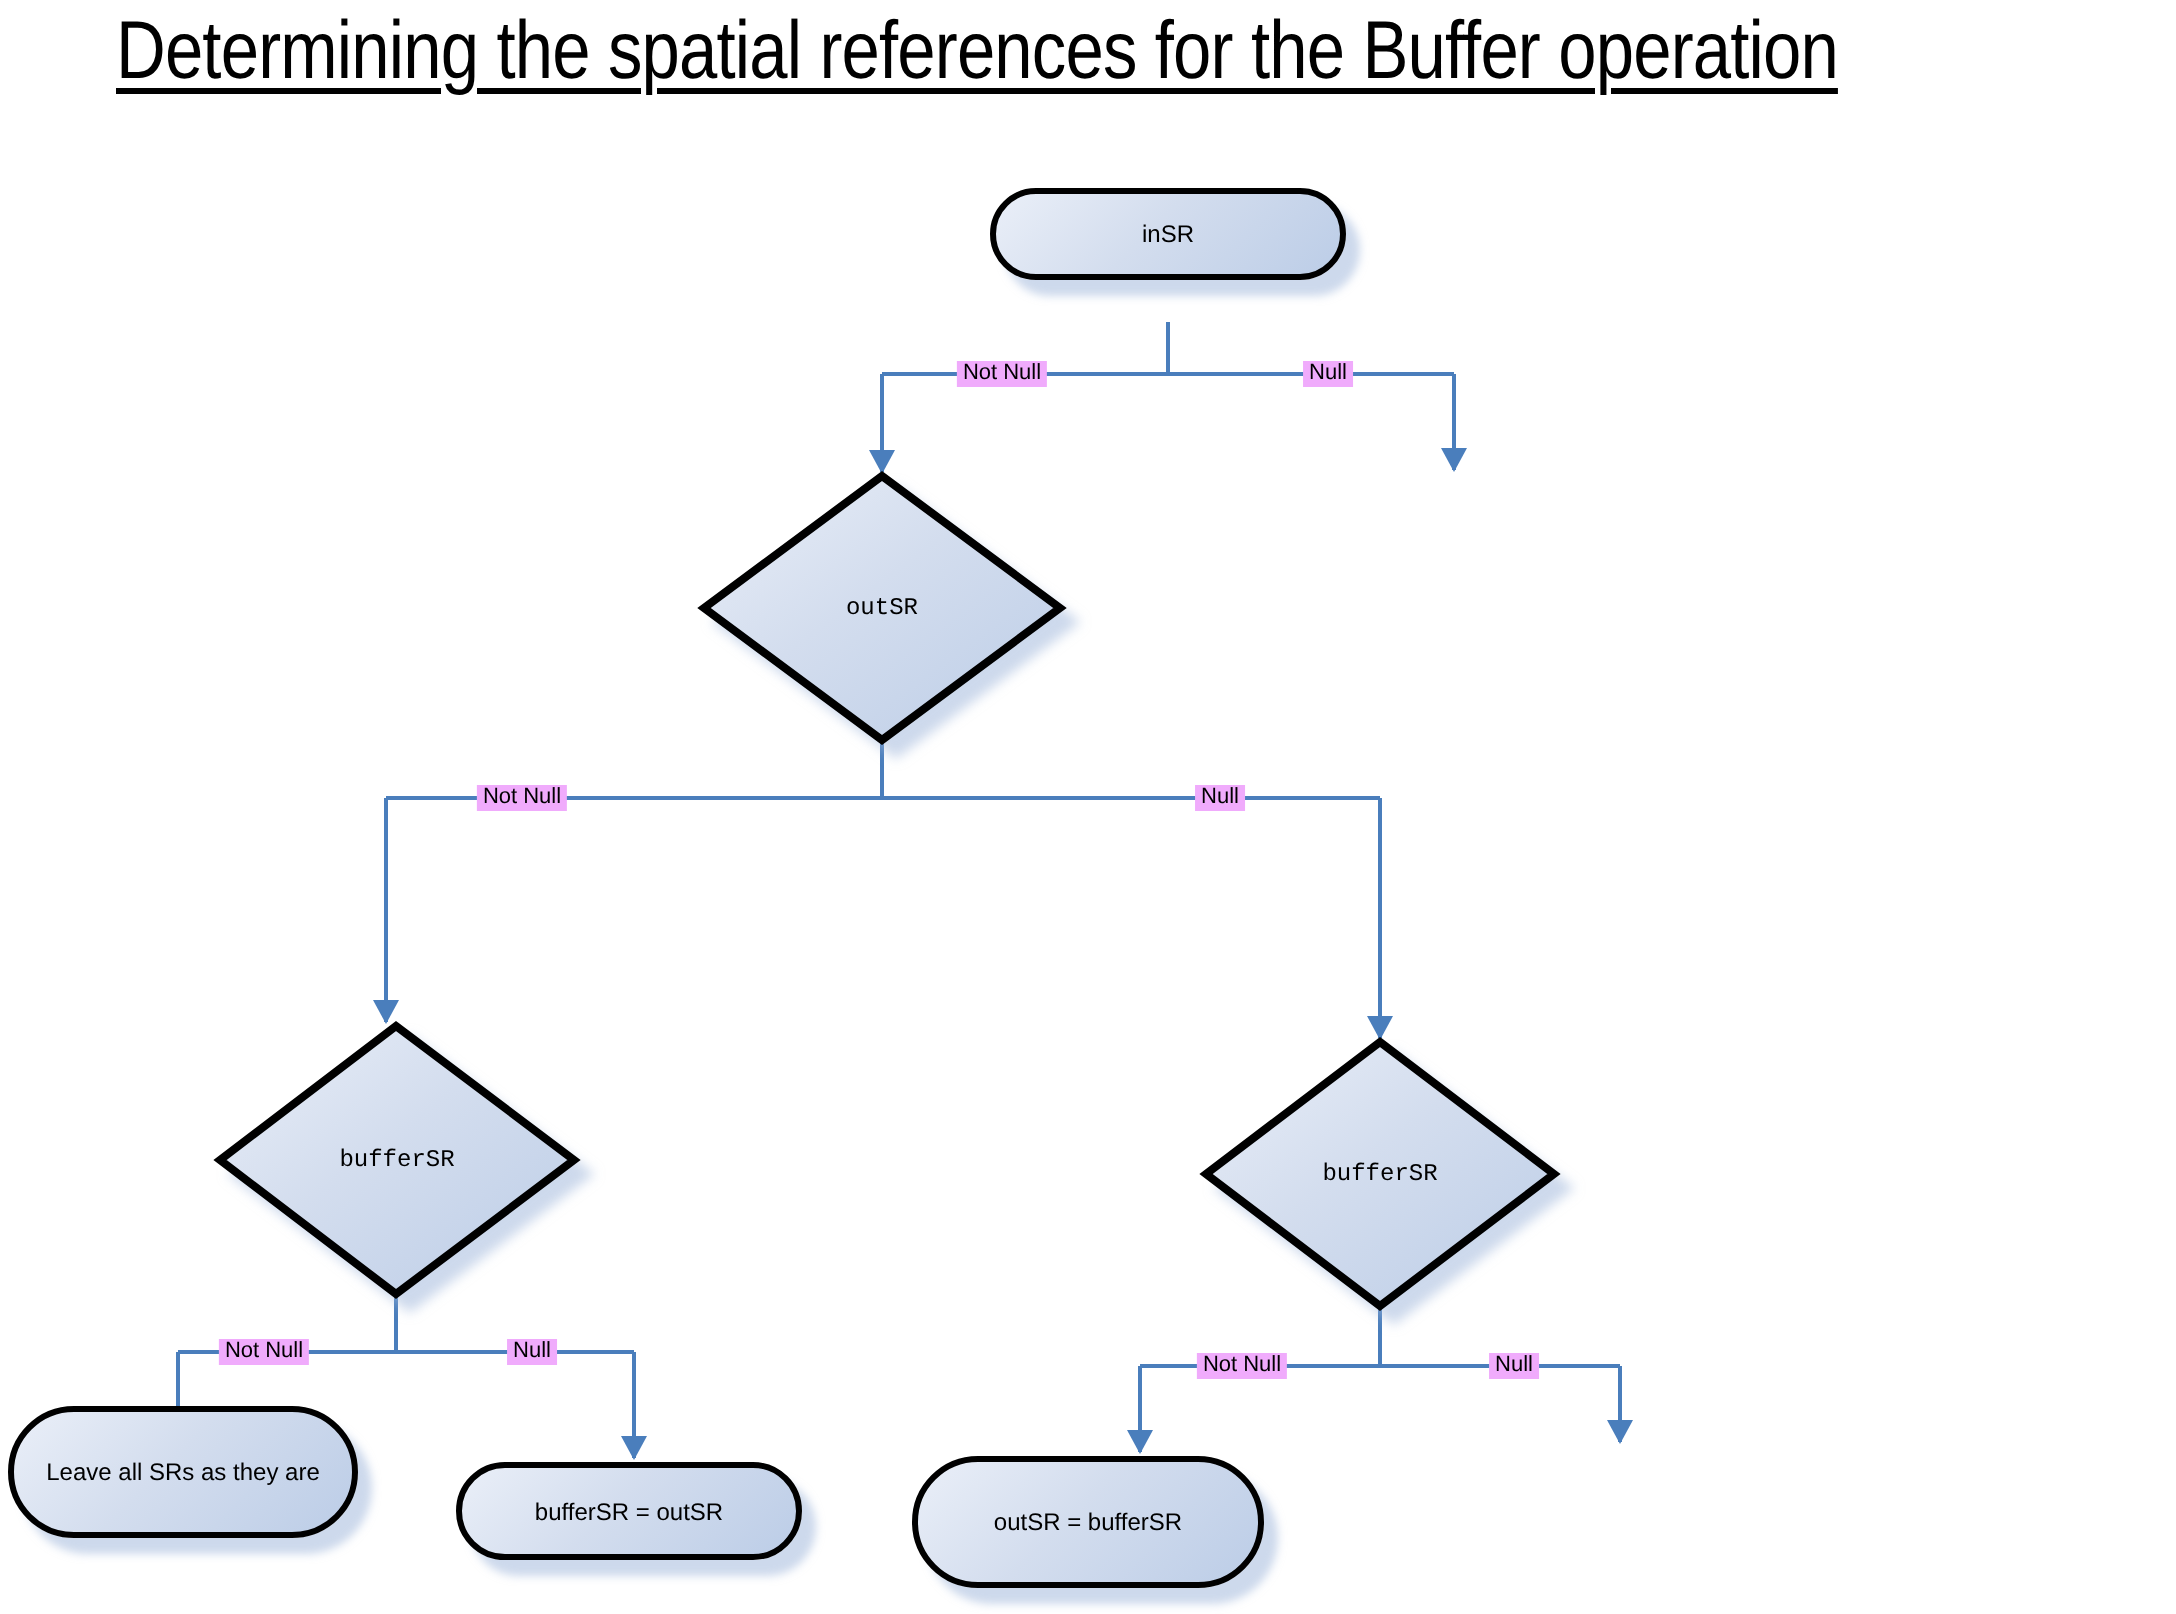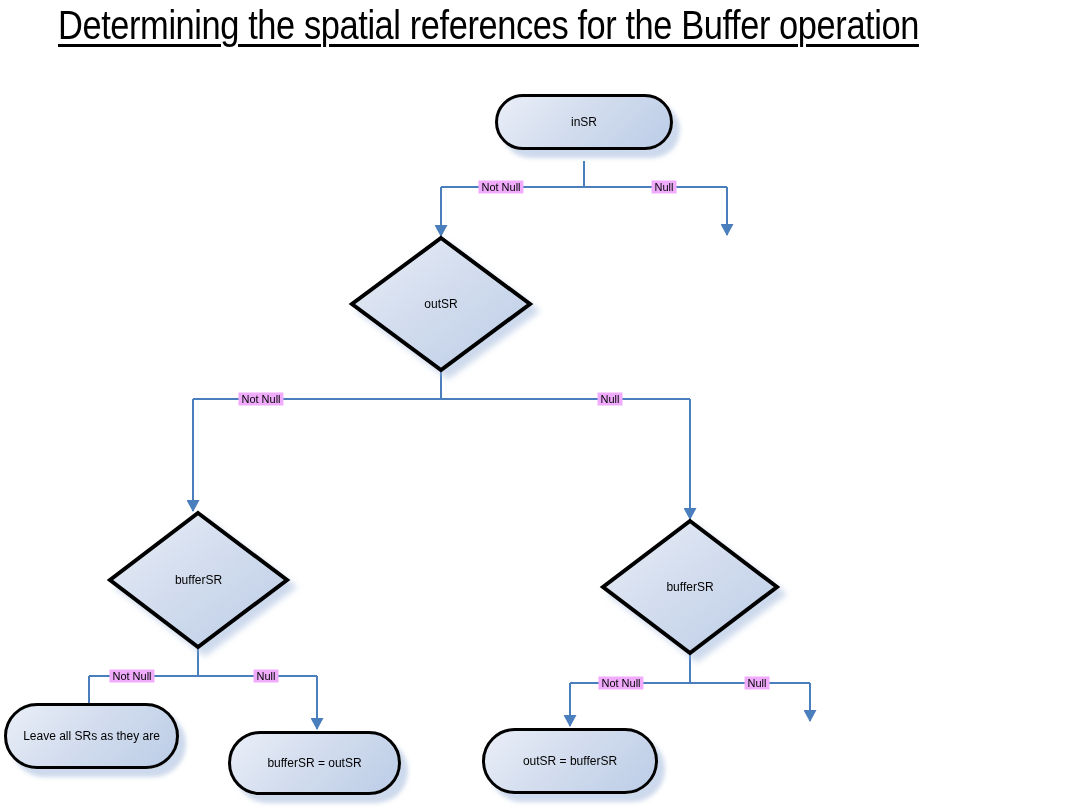--- a/index.html
+++ b/index.html
@@ -17,21 +17,21 @@
   .node {
     position:absolute; display:flex; align-items:center; justify-content:center;
     text-align:center; font-size:12px; line-height:16px; color:#000; box-sizing:border-box;
   }
   .stadium {
     border:3.5px solid #000; border-radius:40px;
     background:linear-gradient(135deg,#eaeff8 0%,#d3ddee 45%,#bccde7 100%);
     box-shadow:7px 8px 4px rgba(164,186,221,0.55);
   }
   .diamond svg { position:absolute; left:-8px; top:-8px; }
-  .diamond .lbl { position:relative; }
+  .diamond .lbl { position:relative;font-family:Liberation Mono, monospace; }
   .diamond polygon {
     fill:url(#nodeGrad); stroke:#000; stroke-width:4;
     filter:drop-shadow(7px 7px 3px rgba(164,186,221,0.55));
   }
   .elabel {
     position:absolute; transform:translate(-50%,-50%);
     background:#f0abfc; padding:0 3px;
     font-size:11px; line-height:13px; color:#000; white-space:nowrap;
   }
   .pre { white-space:pre-line; }
@@ -76,34 +76,34 @@
 
   <span class="elabel" style="left:501px;top:187px">Not Null</span>
   <span class="elabel" style="left:664px;top:187px">Null</span>
   <span class="elabel" style="left:261px;top:399px">Not Null</span>
   <span class="elabel" style="left:610px;top:399px">Null</span>
   <span class="elabel" style="left:132px;top:676px">Not Null</span>
   <span class="elabel" style="left:266px;top:676px">Null</span>
   <span class="elabel" style="left:621px;top:683px">Not Null</span>
   <span class="elabel" style="left:757px;top:683px">Null</span>
 
-  <div class="node stadium" style="left:495px;top:94px;width:178px;height:56px">
+  <div class="node stadium" style="left:495px;top:94px;width:178px;height:46px">
     <span>inSR</span>
   </div>
 
 
   <div class="node stadium" style="left:4px;top:703px;width:175px;height:66px">
     <span>Leave all SRs as they are</span>
   </div>
 
-  <div class="node stadium" style="left:228px;top:731px;width:173px;height:64px">
+  <div class="node stadium" style="left:228px;top:731px;width:173px;height:49px">
     <span>bufferSR = outSR</span>
   </div>
 
-  <div class="node stadium" style="left:482px;top:728px;width:176px;height:66px">
+  <div class="node stadium" style="left:456px;top:728px;width:176px;height:66px">
     <span>outSR = bufferSR</span>
   </div>
 
 
   <div class="node diamond" style="left:352px;top:238px;width:178px;height:132px">
     <svg width="210" height="160">
       <polygon points="97,8 186,74 97,140 8,74"></polygon>
     </svg>
     <span class="lbl">outSR</span>
   </div>

